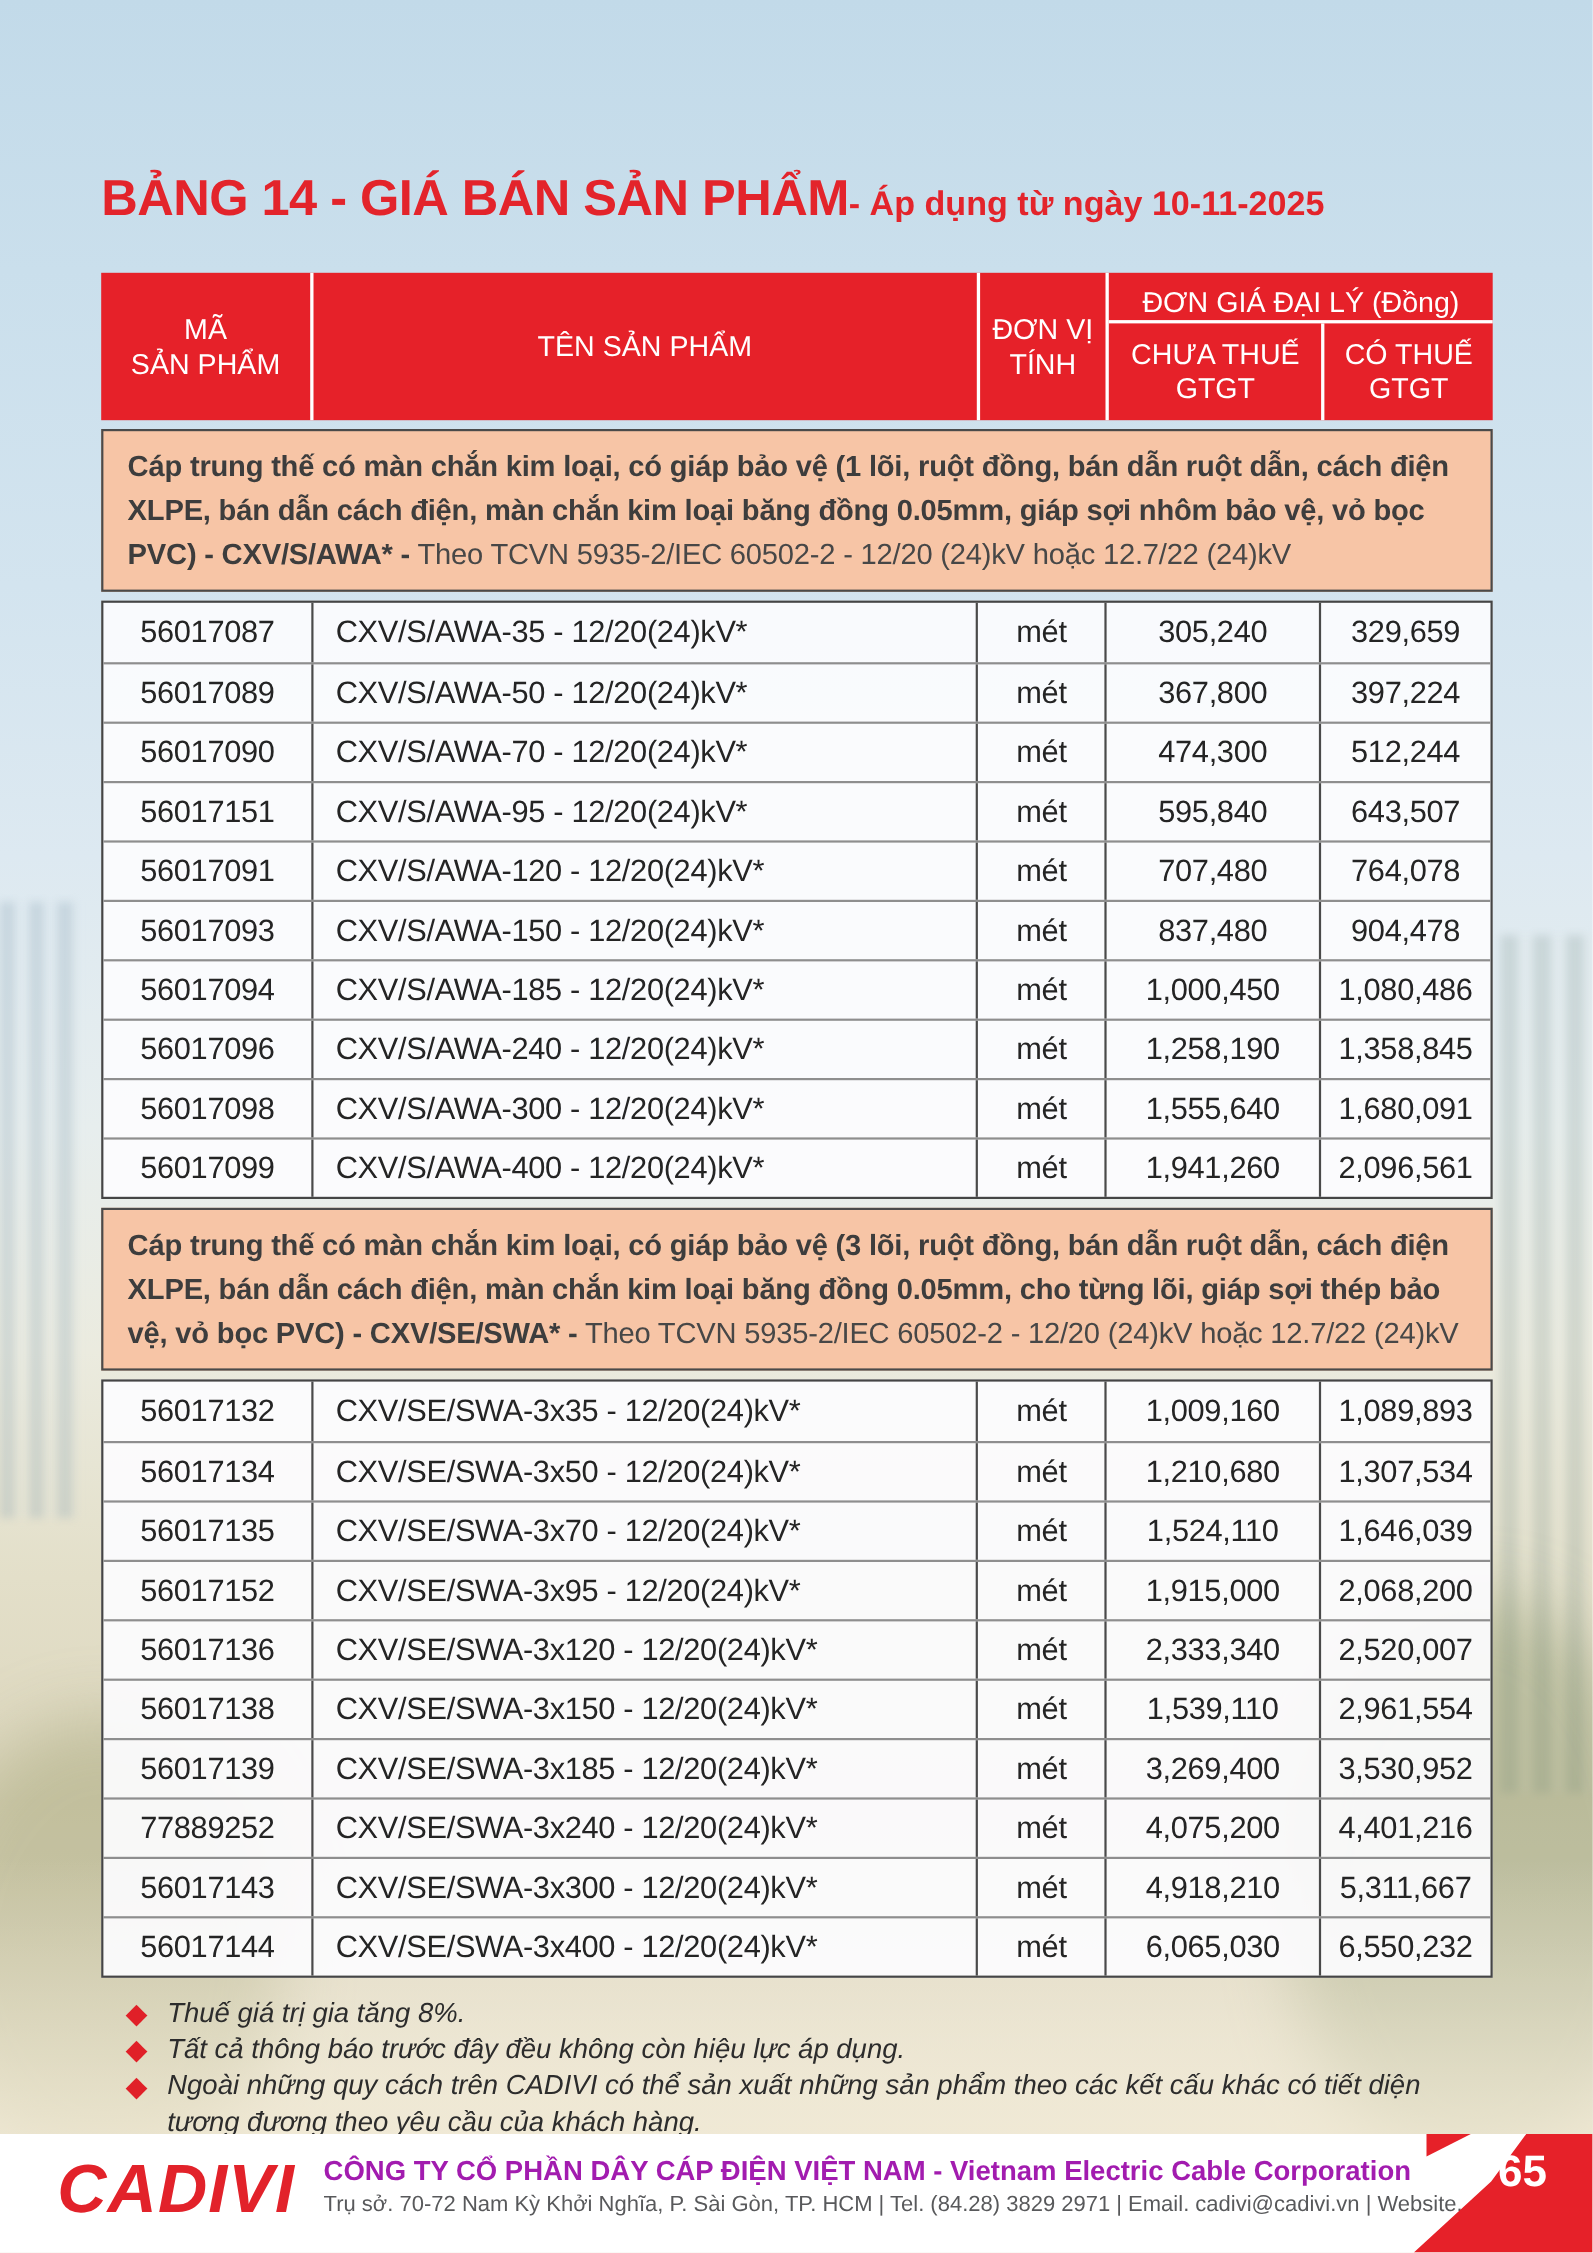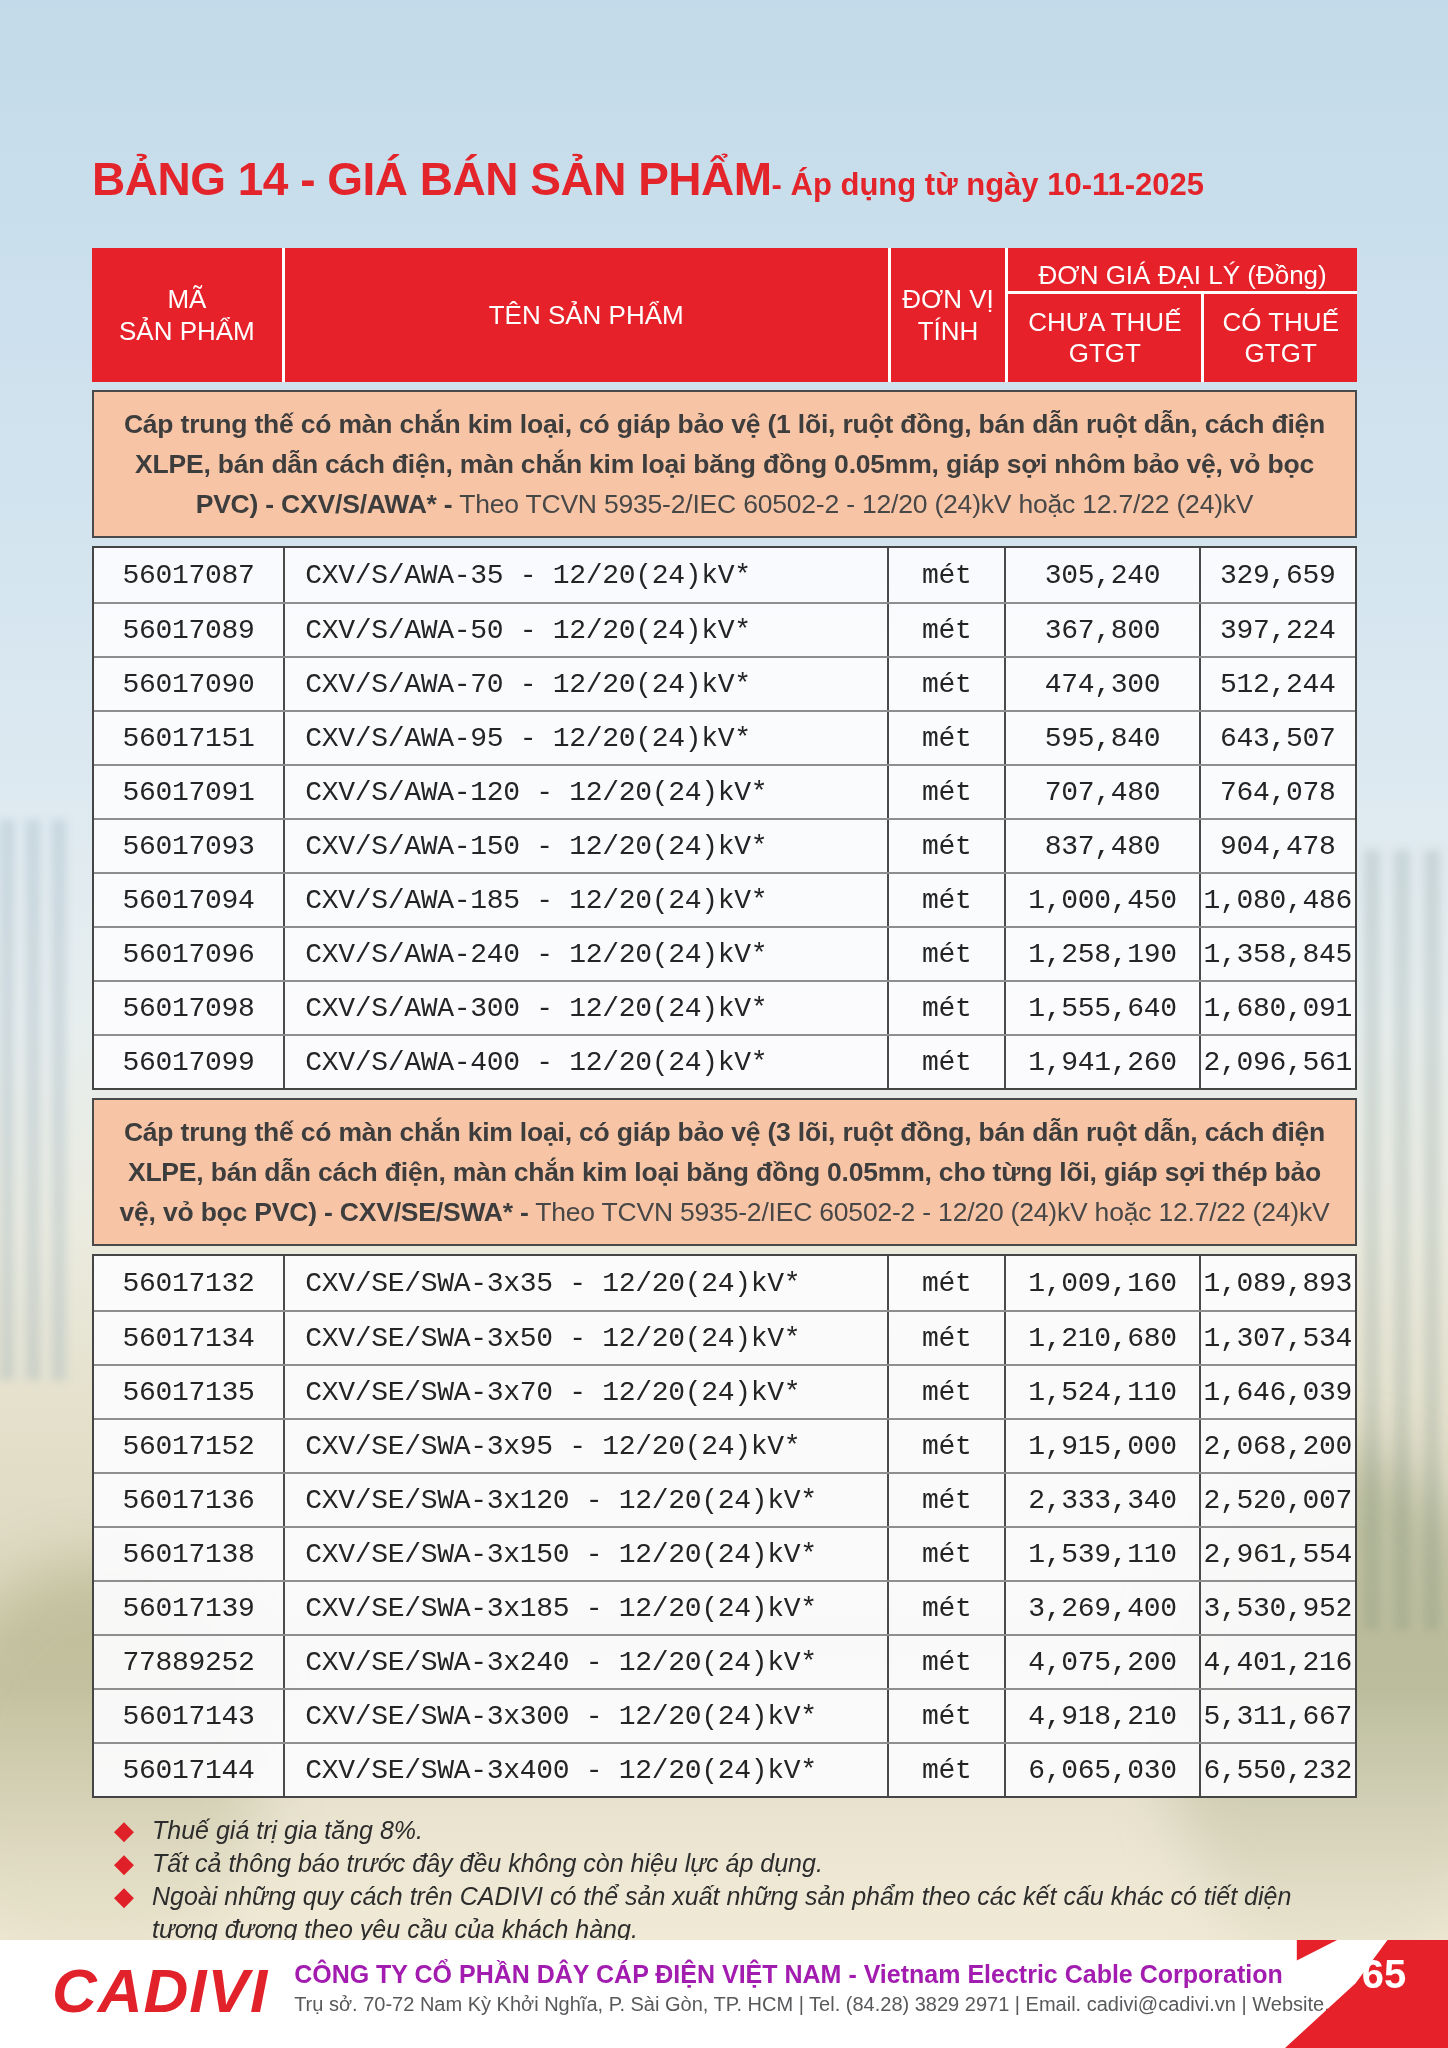--- a/index.html
+++ b/index.html
@@ -47,28 +47,28 @@
         display:flex; align-items:flex-end; justify-content:center; }
   .th-price-sub { flex:1; display:grid; grid-template-columns:55.4% 44.6%; }
   .th-sub { display:flex; flex-direction:column; align-items:center; justify-content:center;
         font-size:26px; line-height:31px; }
   .th-sub + .th-sub { border-left:3px solid #fff; }
 
   
   .section-desc {
     margin-top:8px; background:#f7c5a6; border:2px solid #4a4a4a;
     padding:12px 22px; font-size:26.5px; line-height:40px;
-    color:#3d3d3d; letter-spacing:-0.2px;text-align:center;
+    color:#3d3d3d; letter-spacing:-0.2px;
   }
   .desc-bold { font-weight:700; }
   .desc-rest { font-weight:400; color:#474747; }
 
   
   .rows { margin-top:8px; border:2px solid #454545; background:rgba(252,252,254,.93); }
-  .row { display:grid; grid-template-columns:15% 47.9% 9.3% 15.4% 12.4%; height:54px;font-family:Liberation Mono, monospace; }
+  .row { display:grid; grid-template-columns:15% 47.9% 9.3% 15.4% 12.4%; height:54px; }
   .row + .row { border-top:2px solid #8e8e8e; }
   .cell { display:flex; align-items:center; justify-content:center;
           font-size:28px; color:#242424; letter-spacing:-0.3px; white-space:nowrap; overflow:hidden; }
   .cell + .cell { border-left:2px solid #4a4a4a; }
   .c-name { justify-content:flex-start; padding-left:20px; }
 
   
   .notes { margin:16px 0 0 22px; }
   .note { display:flex; gap:18px; align-items:flex-start; }
   .diamond { color:#e02028; font-size:26px; line-height:33px; flex:0 0 auto; }

